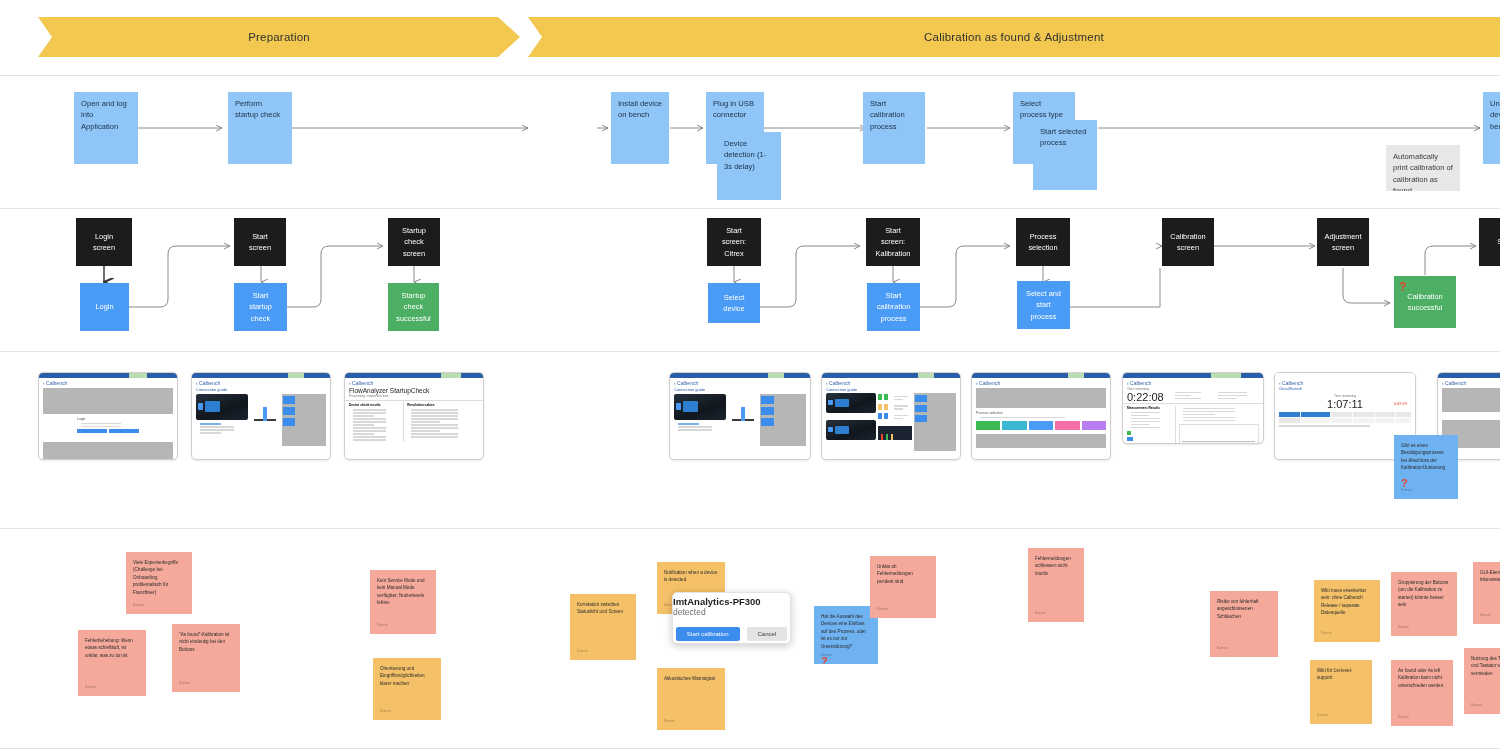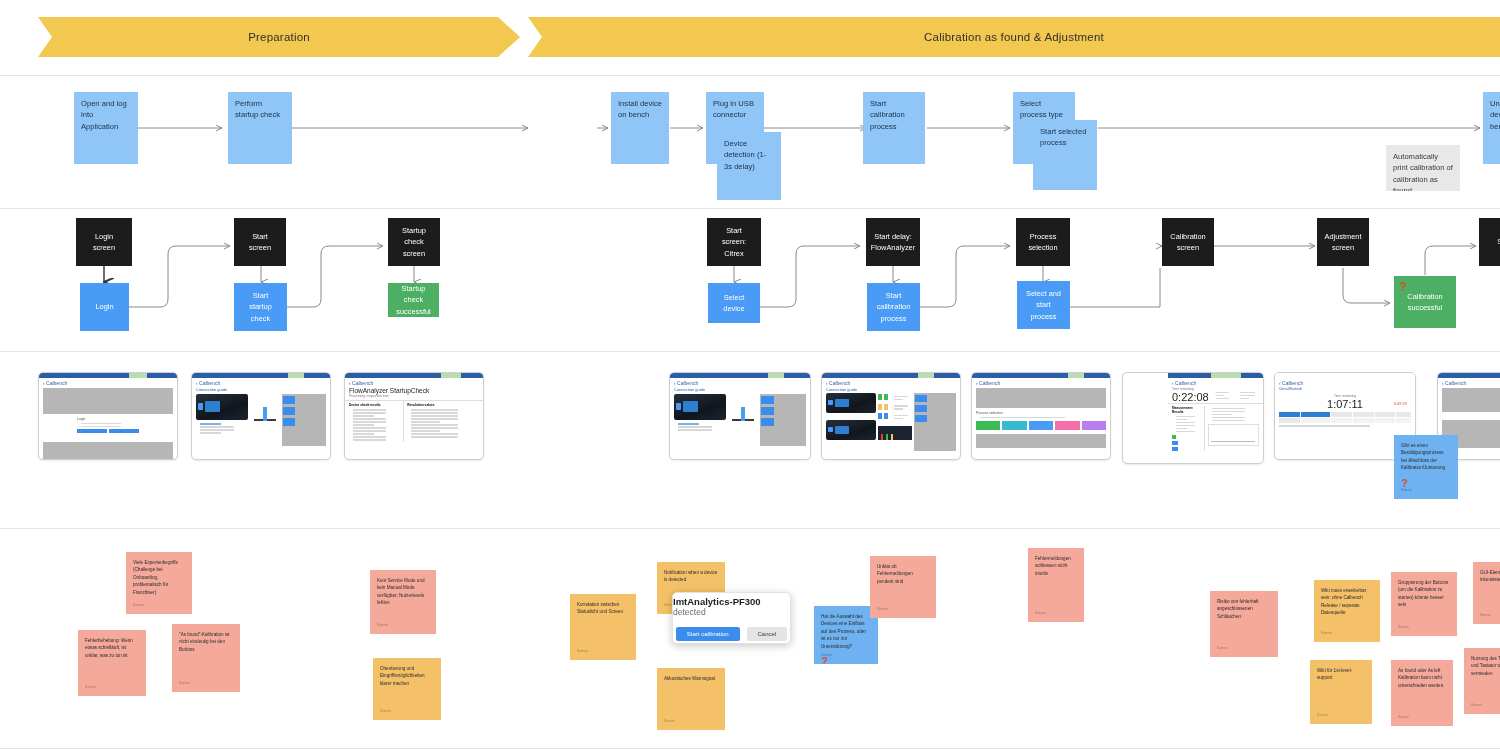--- a/index.html
+++ b/index.html
@@ -186,32 +186,32 @@
     </div>
   <div class="node black" style="left:234px; top:218px; width:52px; height:48px;">
     <span>Start screen</span>
     </div>
   <div class="node bblue" style="left:234px; top:283px; width:53px; height:48px;">
     <span>Start startup check</span>
     </div>
   <div class="node black" style="left:388px; top:218px; width:52px; height:48px;">
     <span>Startup check screen</span>
     </div>
-  <div class="node green" style="left:388px; top:283px; width:51px; height:34px;">
+  <div class="node green" style="left:388px; top:283px; width:51px; height:48px;">
     <span>Startup check successful</span>
     </div>
 
   <div class="node black" style="left:707px; top:218px; width:54px; height:48px;">
     <span>Start screen: Citrex</span>
     </div>
   <div class="node bblue" style="left:708px; top:283px; width:52px; height:40px;">
     <span>Select device</span>
     </div>
   <div class="node black" style="left:866px; top:218px; width:54px; height:48px;">
-    <span>Start delay: FlowAnalyzer</span>
+    <span>Start screen: Kalibration</span>
     </div>
   <div class="node bblue" style="left:867px; top:283px; width:53px; height:48px;">
     <span>Start calibration process</span>
     </div>
   <div class="node black" style="left:1016px;top:218px; width:54px; height:48px;">
     <span>Process selection</span>
     </div>
   <div class="node bblue" style="left:1017px;top:281px; width:53px; height:48px;">
     <span>Select and start process</span>
     </div>
@@ -406,21 +406,21 @@
         <div style="flex:1;height:9px;background:#3cba54;"></div>
         <div style="flex:1;height:9px;background:#39b8d0;"></div>
         <div style="flex:1;height:9px;background:#4a9bf5;"></div>
         <div style="flex:1;height:9px;background:#f46ea8;"></div>
         <div style="flex:1;height:9px;background:#b87ef0;"></div>
       </div>
     </div>
     <div class="grey-block" style="height:14px;margin:2px 4px;"></div>
   </div>
 
-  <div class="shot" style="left:1122px; top:372px; width:142px; height:92px;padding-left:45px;">
+  <div class="shot" style="left:1122px; top:372px; width:142px; height:72px;">
     <div class="titlebar">
       <div class="seg" style="right:22px;width:30px;background:#b9ddb0;"></div>
       </div>
     <div class="apptitle">‹ <b>Calbench</b></div>
     <div style="display:flex;gap:3px;padding:0 4px;">
       <div style="flex:1;">
         <div style="font-size:3.2px;color:#777;">Time remaining</div>
         <div class="tmr">0:22:08</div>
       </div>
       <div style="flex:1;padding-top:3px;">

